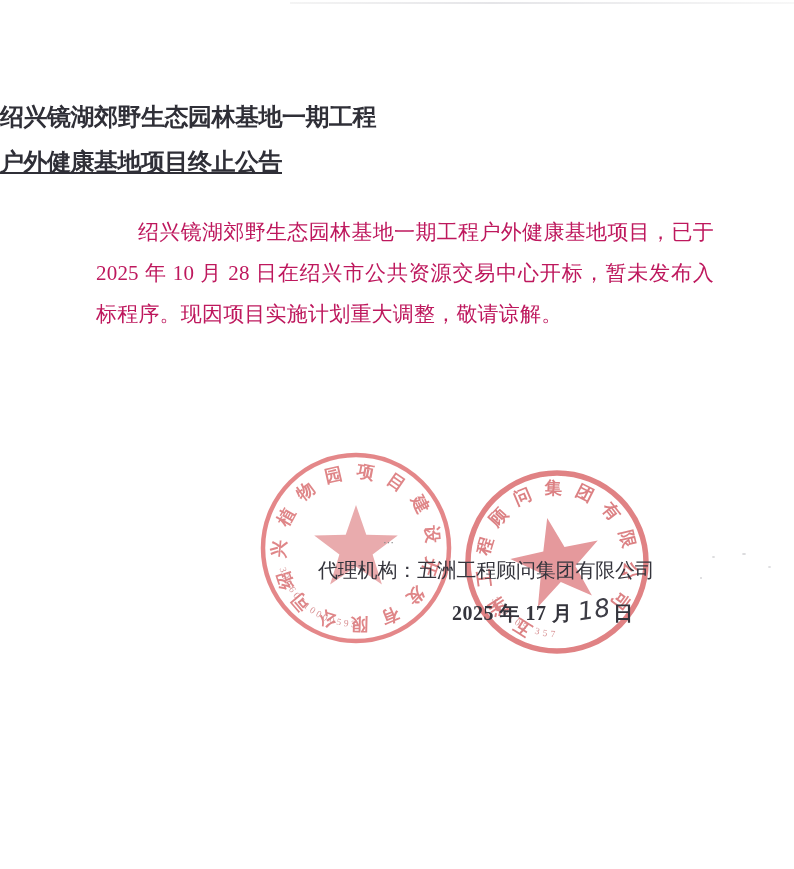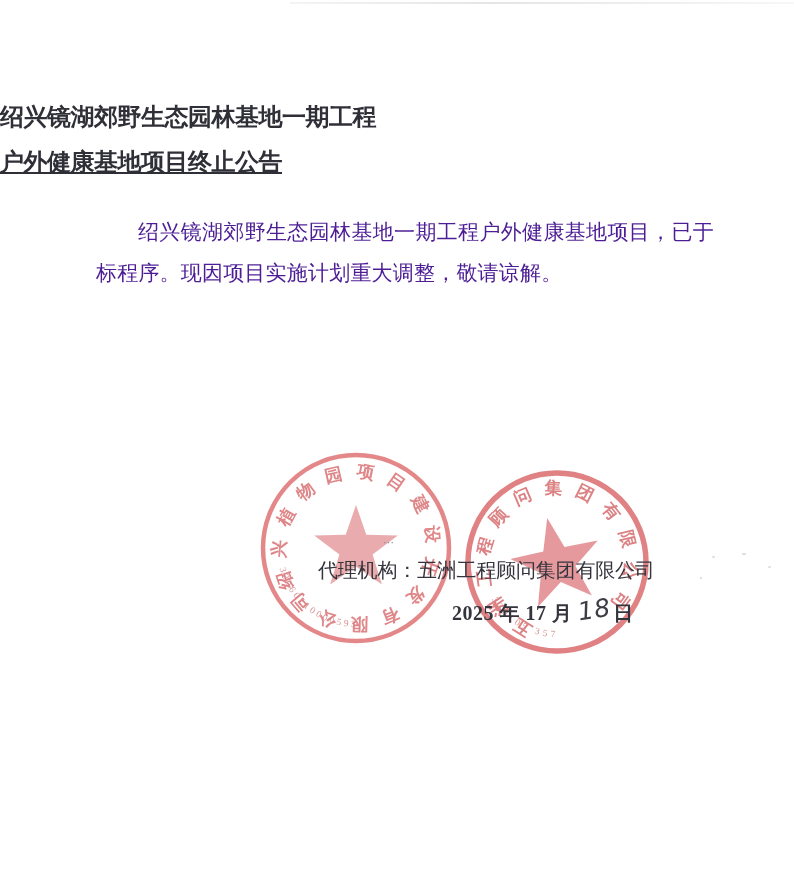--- a/index.html
+++ b/index.html
@@ -12,21 +12,21 @@
     color:#34343c;
   }
   
   .doc-title{
     position:absolute;left:0;top:100px;width:762px;
     font-size:24px;font-weight:700;
     letter-spacing:-0.5px;line-height:34px;color:#2f2f37;
   }
   .doc-title .t2{margin-top:11px;text-decoration:underline;}
   
-  .para{position:absolute;left:96px;top:212px;width:618px;font-size:21px;color:#4c1d95;}
+  .para{position:absolute;left:96px;top:212px;width:618px;font-size:21px;color:#be185d;}
   .para-line{
     width:618px;height:41px;line-height:41px;
     text-align:justify;text-align-last:justify;
     letter-spacing:0.2px;white-space:nowrap;
   }
   .para-line.first{text-indent:42px;}
   .para-line.last{text-align-last:left;}
   
   .sig-line{position:absolute;font-size:20px;color:#34343c;letter-spacing:-0.2px;z-index:3;white-space:nowrap;}
   .sig-bidder{left:320px;top:513px;}
@@ -62,20 +62,21 @@
   <div class="speck" style="left:700px;top:577px;width:2px;height:2px;background:#d6d6d8;"></div>
   <div class="dots-mark">⋯</div>
 
   <div class="doc-title">
     <div class="t1">绍兴镜湖郊野生态园林基地一期工程</div>
     <div class="t2">户外健康基地项目终止公告</div>
   </div>
 
   <div class="para">
     <div class="para-line first">绍兴镜湖郊野生态园林基地一期工程户外健康基地项目，已于</div>
+    <div class="para-line">2025 年 10 月 28 日在绍兴市公共资源交易中心开标，暂未发布入</div>
     <div class="para-line last">标程序。现因项目实施计划重大调整，敬请谅解。</div>
   </div>
 
   <svg class="stamp stamp-left" width="240" height="240" viewBox="240 430 240 240">
     <circle cx="356" cy="548" r="93" fill="none" stroke="#dc6668" stroke-width="4.5" opacity="0.85"></circle>
     <defs>
       <path id="ln" d="M 295 586.2 A 72 72 0 0 1 417 509.8 A 72 72 0 0 1 295 586.2"></path>
       <path id="ls" d="M 279.7 568.4 A 79 79 0 0 0 416.5 598.8"></path>
     </defs>
     <text font-size="17.5" letter-spacing="12.5" fill="#d96d70" font-weight="700" opacity="0.9">

